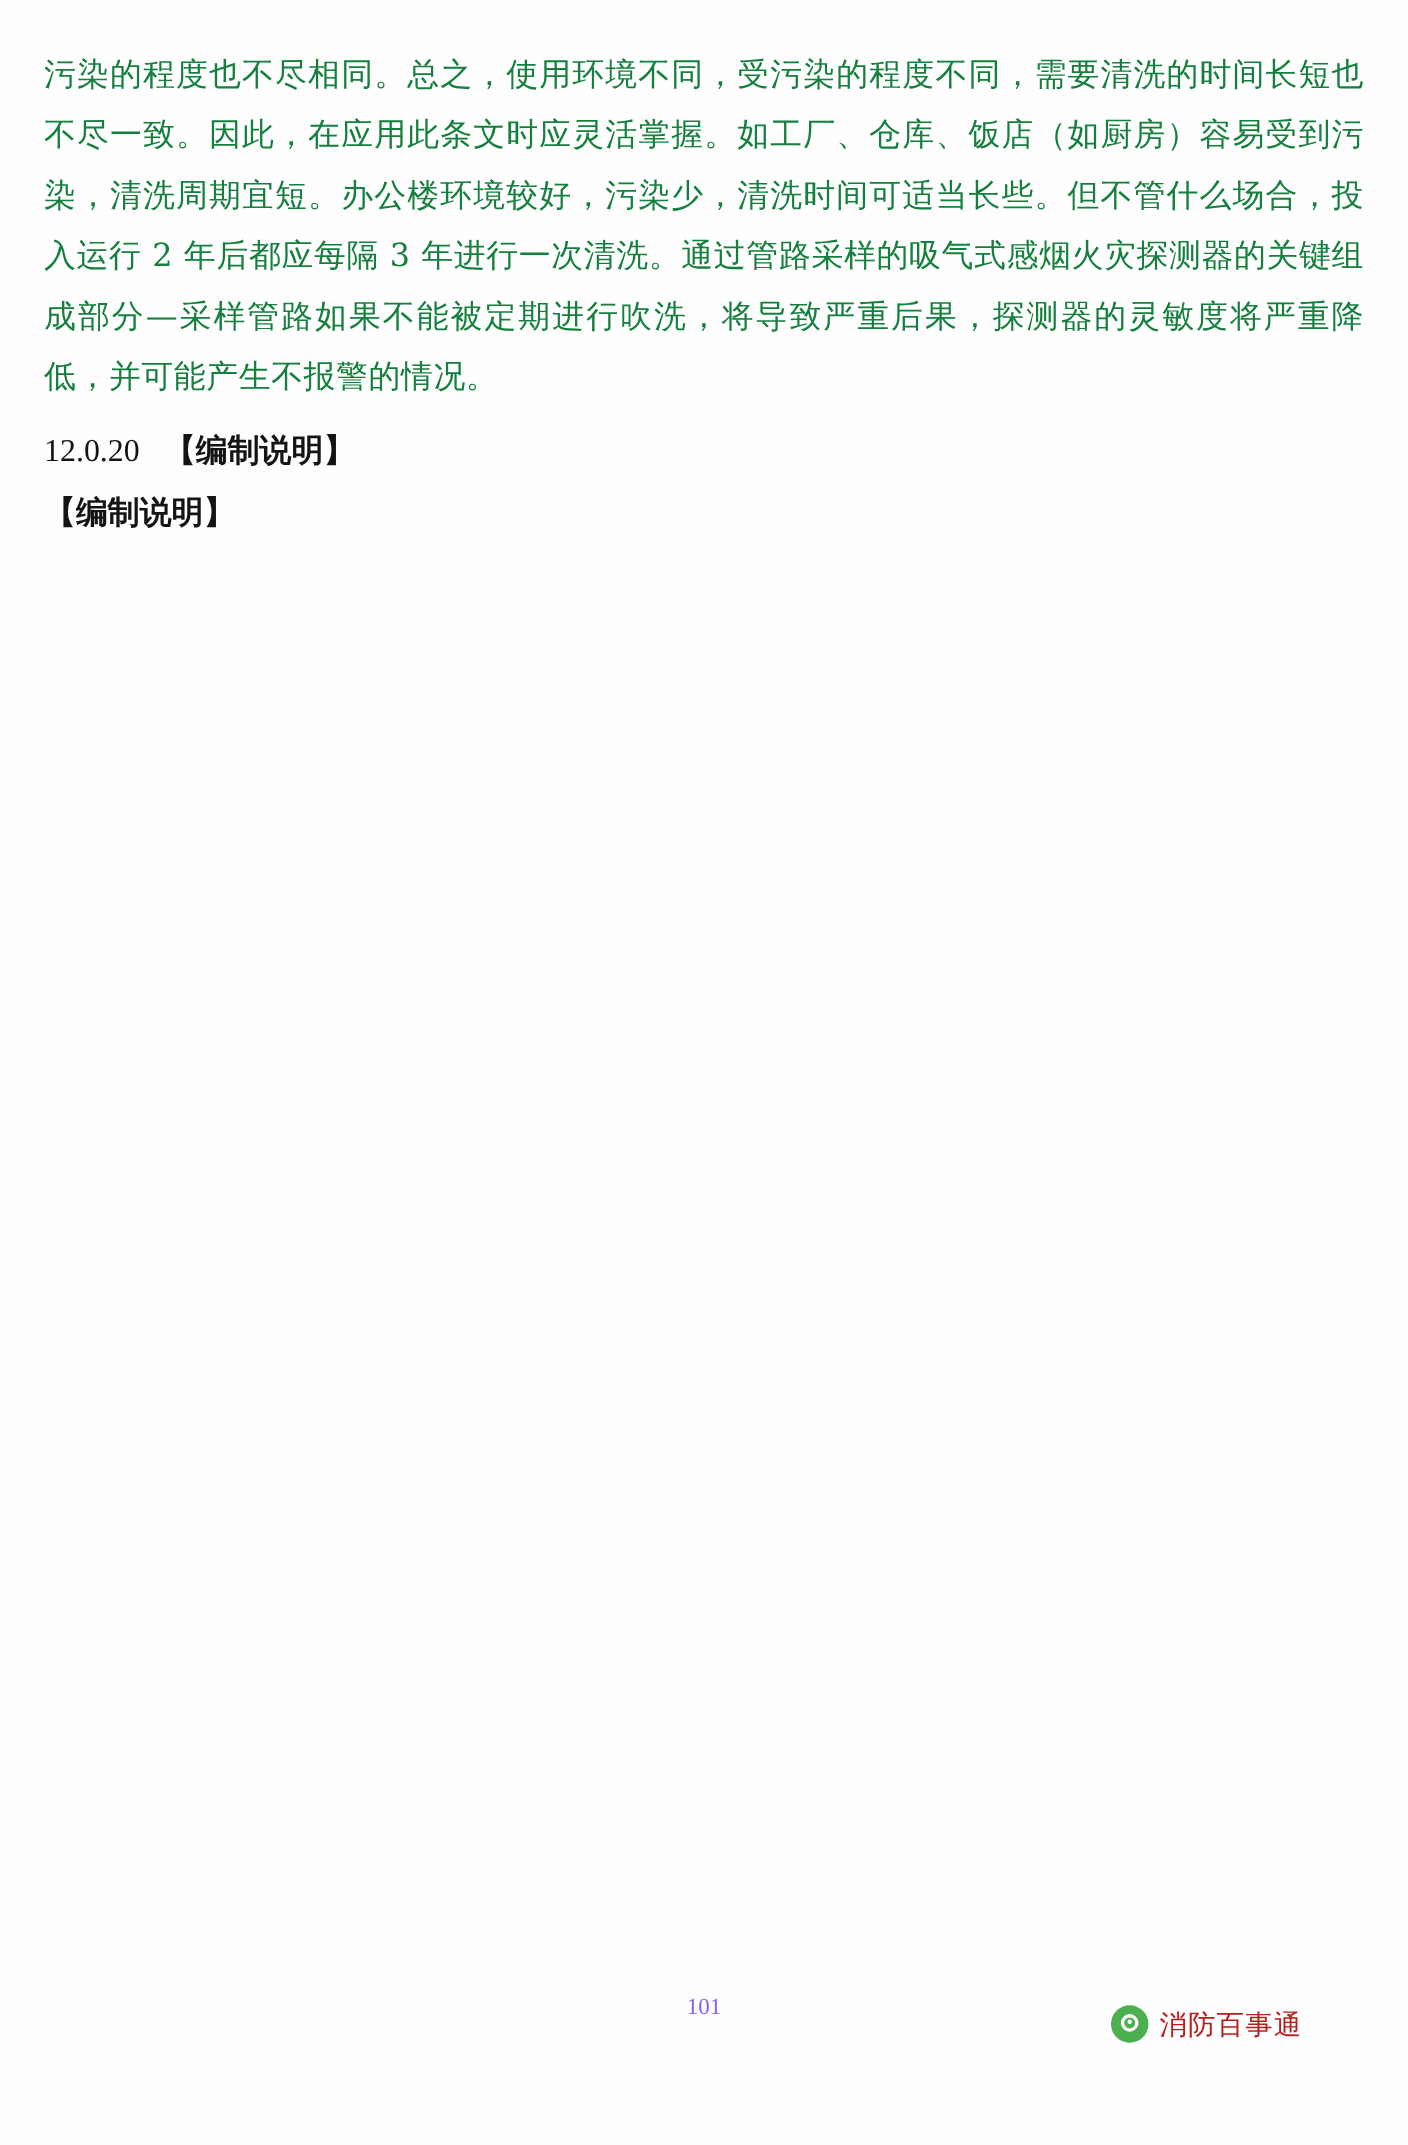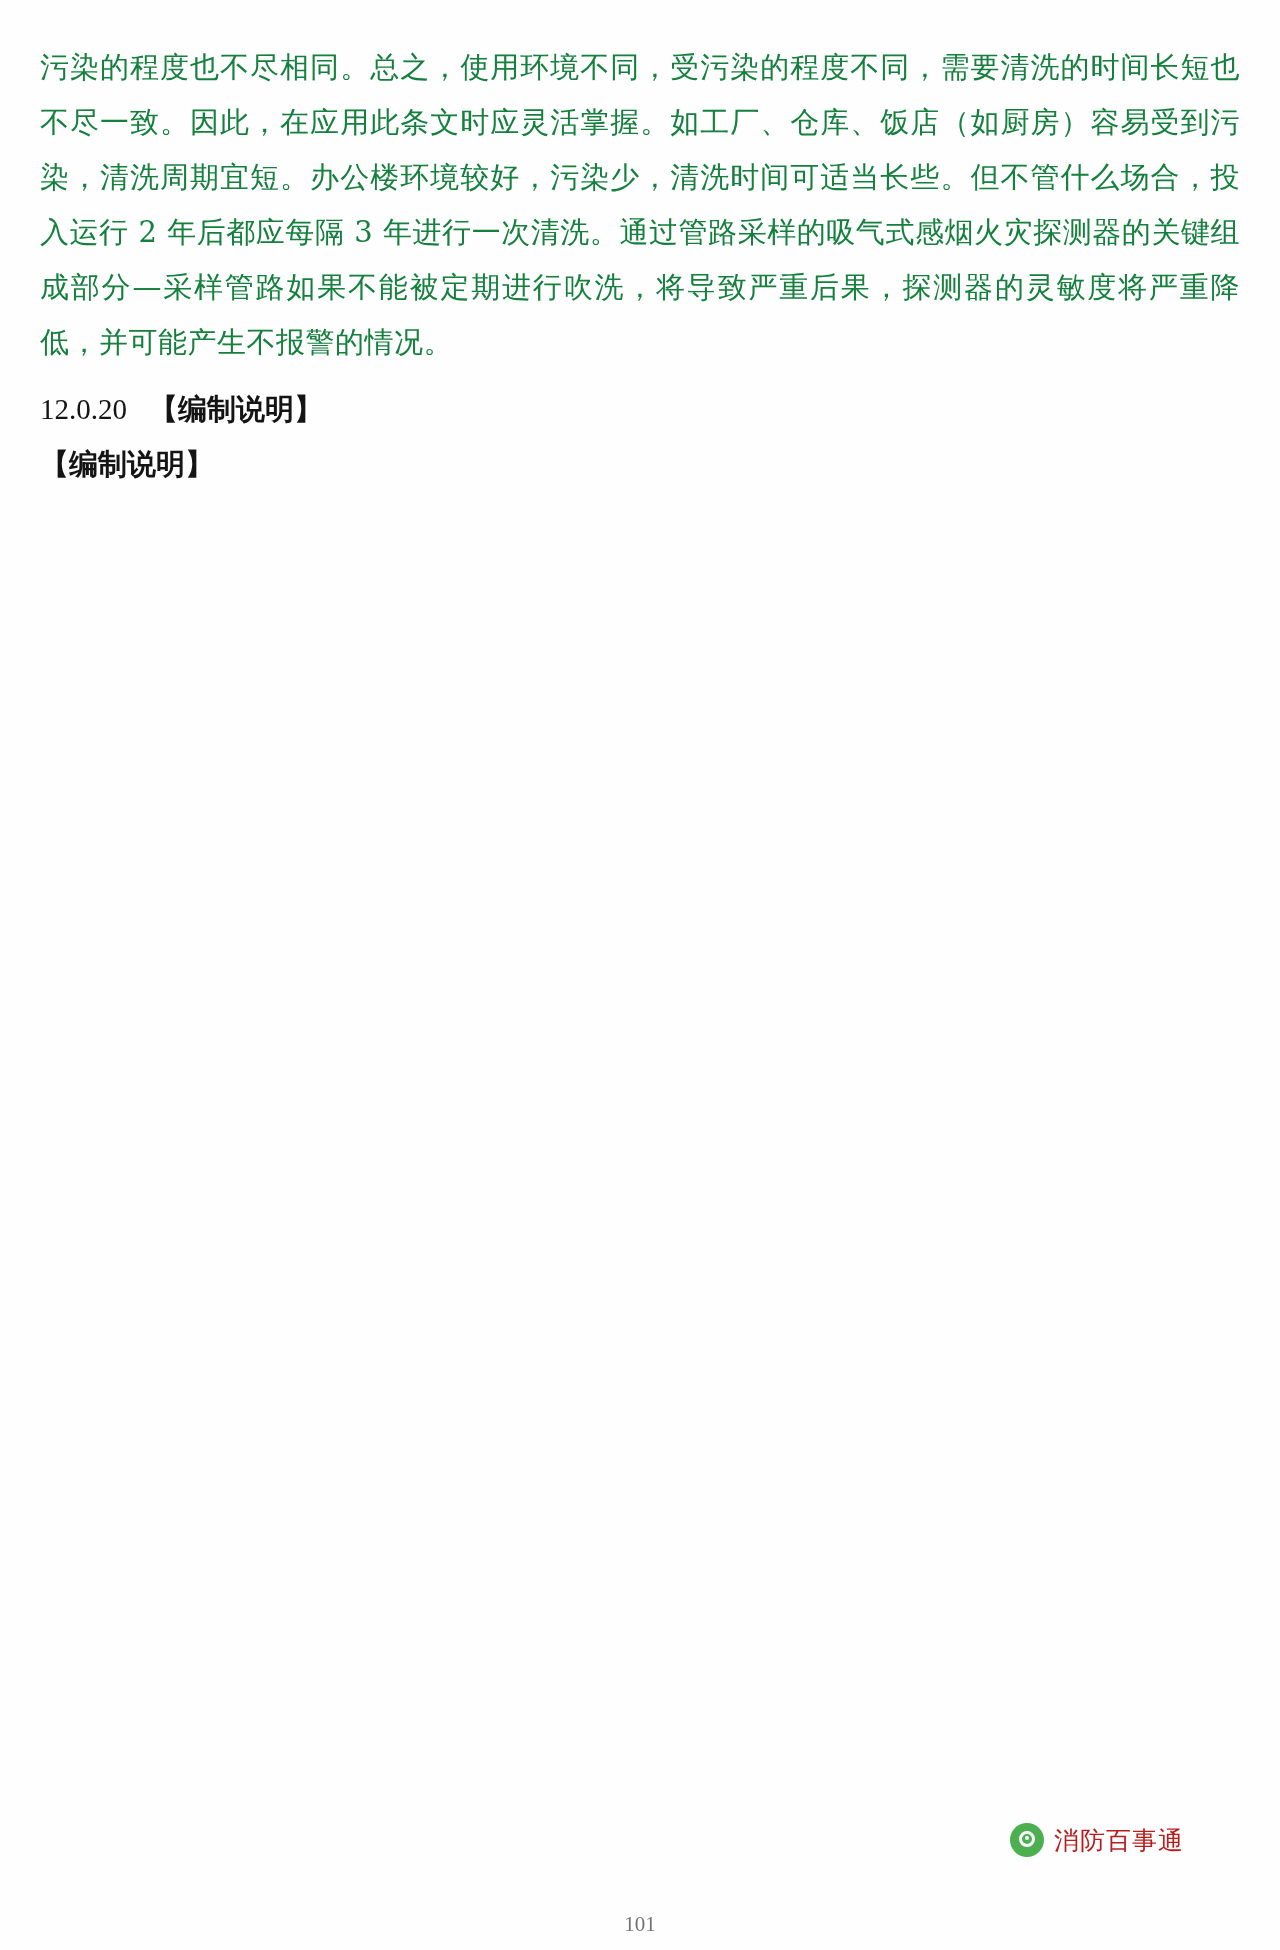--- a/index.html
+++ b/index.html
@@ -76,26 +76,26 @@
     font-weight: 700;
     margin: 0;
   }
   .num {
     font-family: "Liberation Serif", "DejaVu Serif", serif;
     text-align: center;
   }
   .footer-page {
     position: absolute;
     left: 0;
-    top: 1912px;
+    top: 1812px;
     width: 1280px;
     text-align: center;
     font-size: 21px;
     font-family: "Liberation Serif", "DejaVu Serif", serif;
-    color: #737373;
+    color: #8b5cf6;
   }
   .watermark {
     position: absolute;
     left: 1010px;
     top: 1823px;
     display: flex;
     align-items: center;
     gap: 10px;
   }
   .wm-badge {

